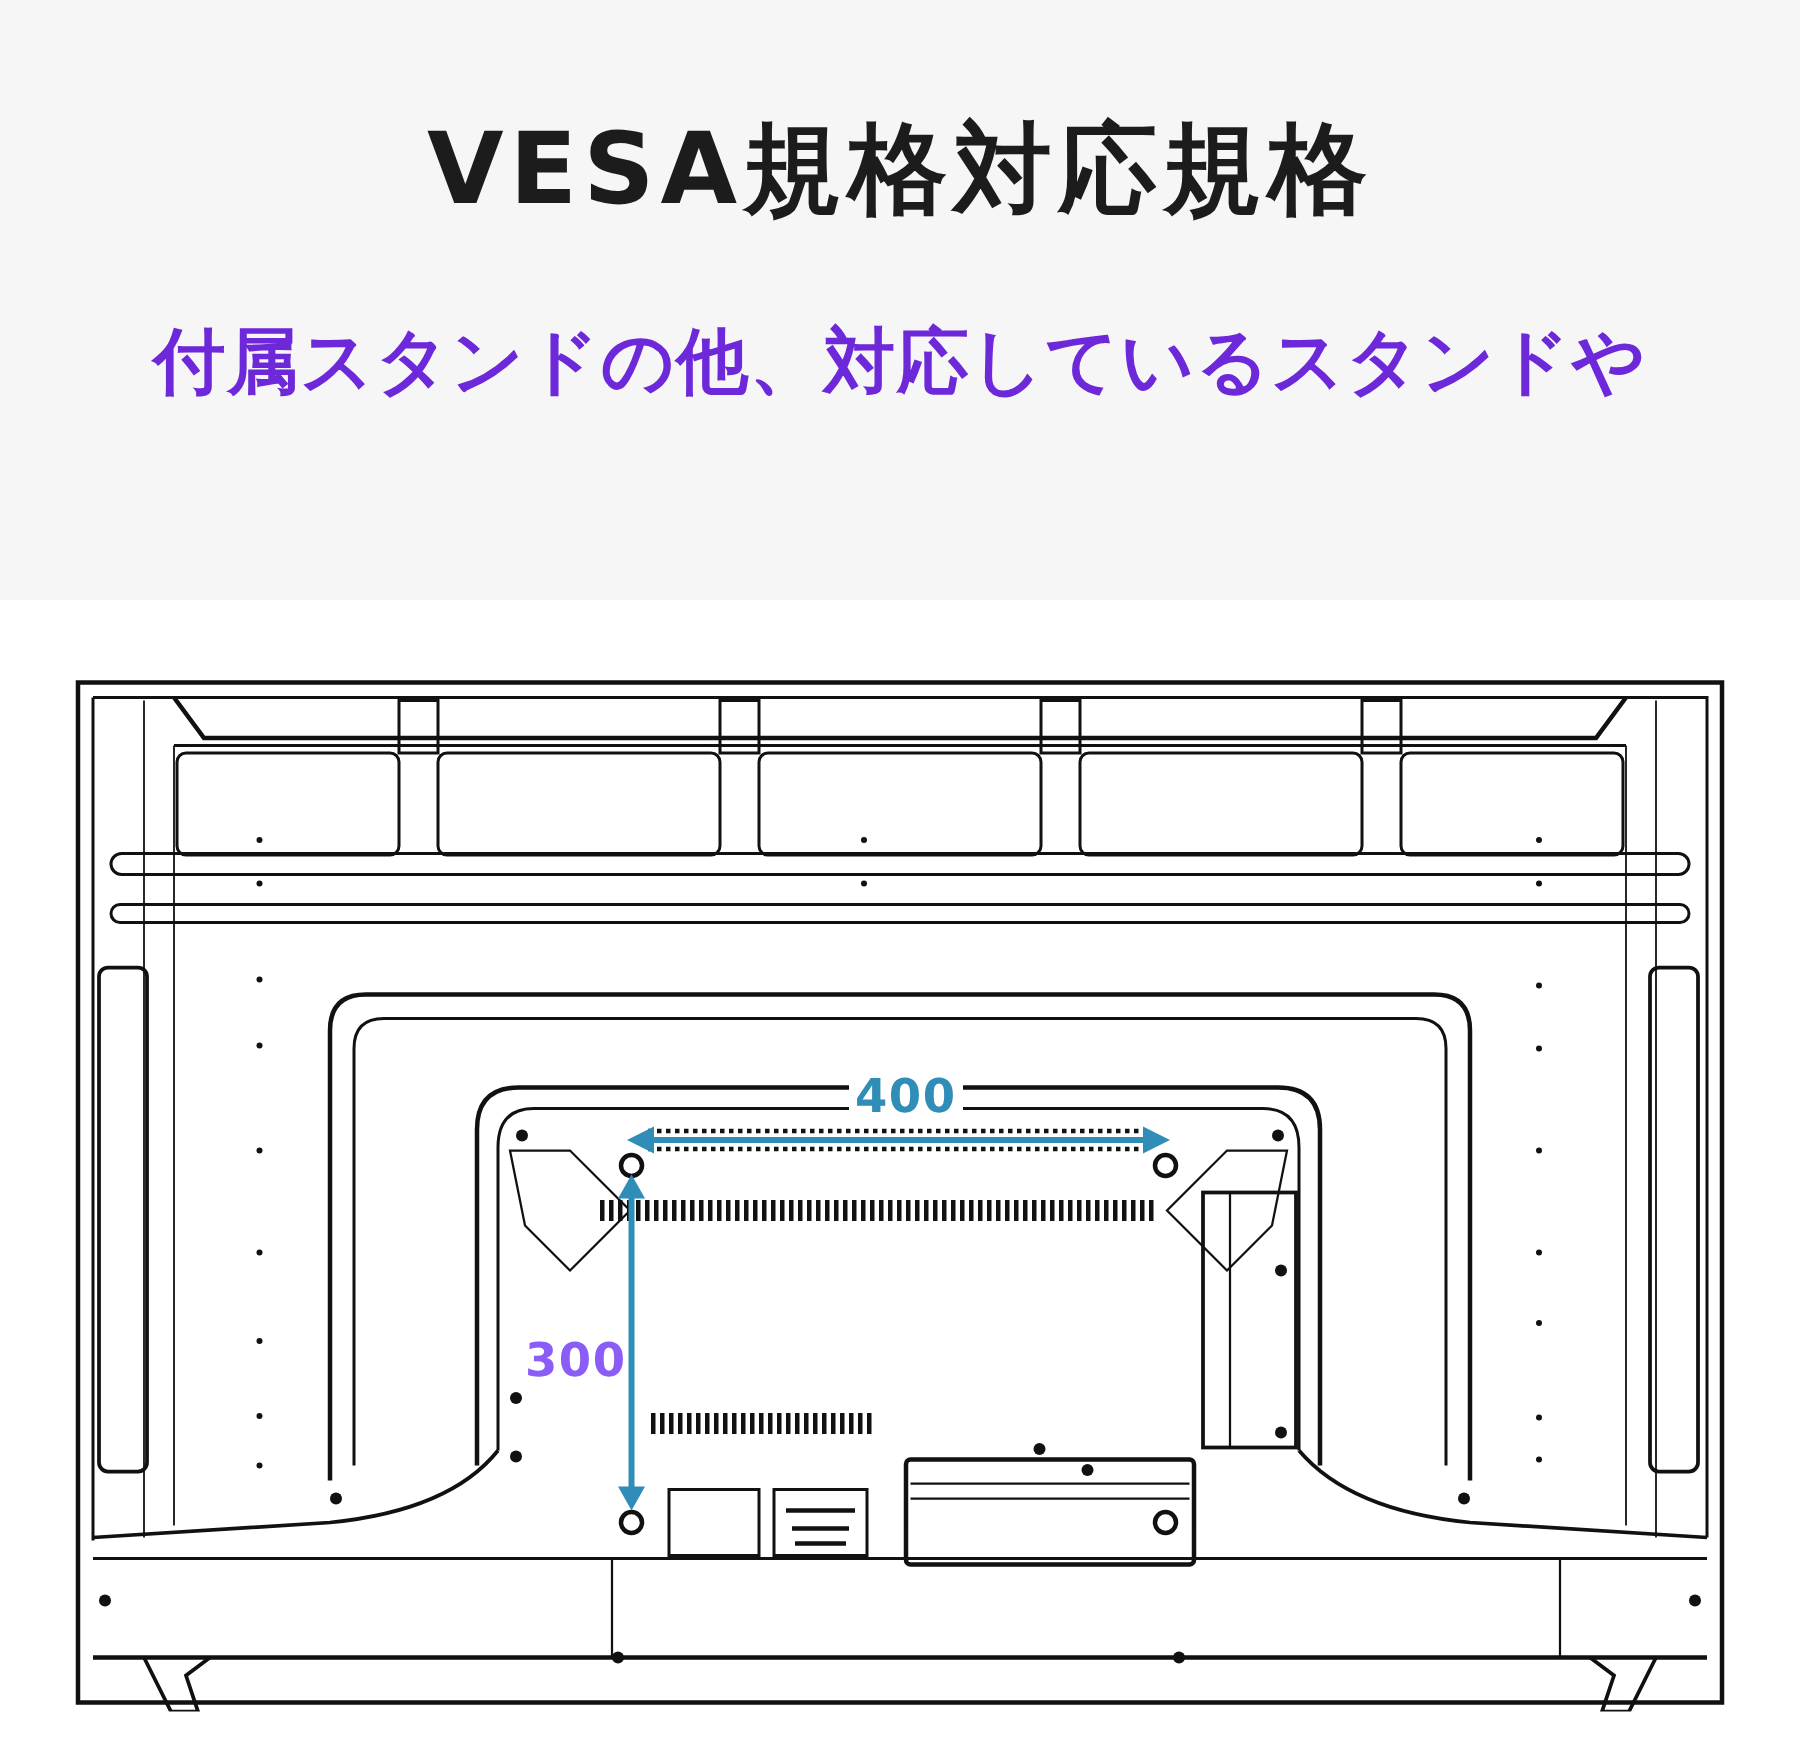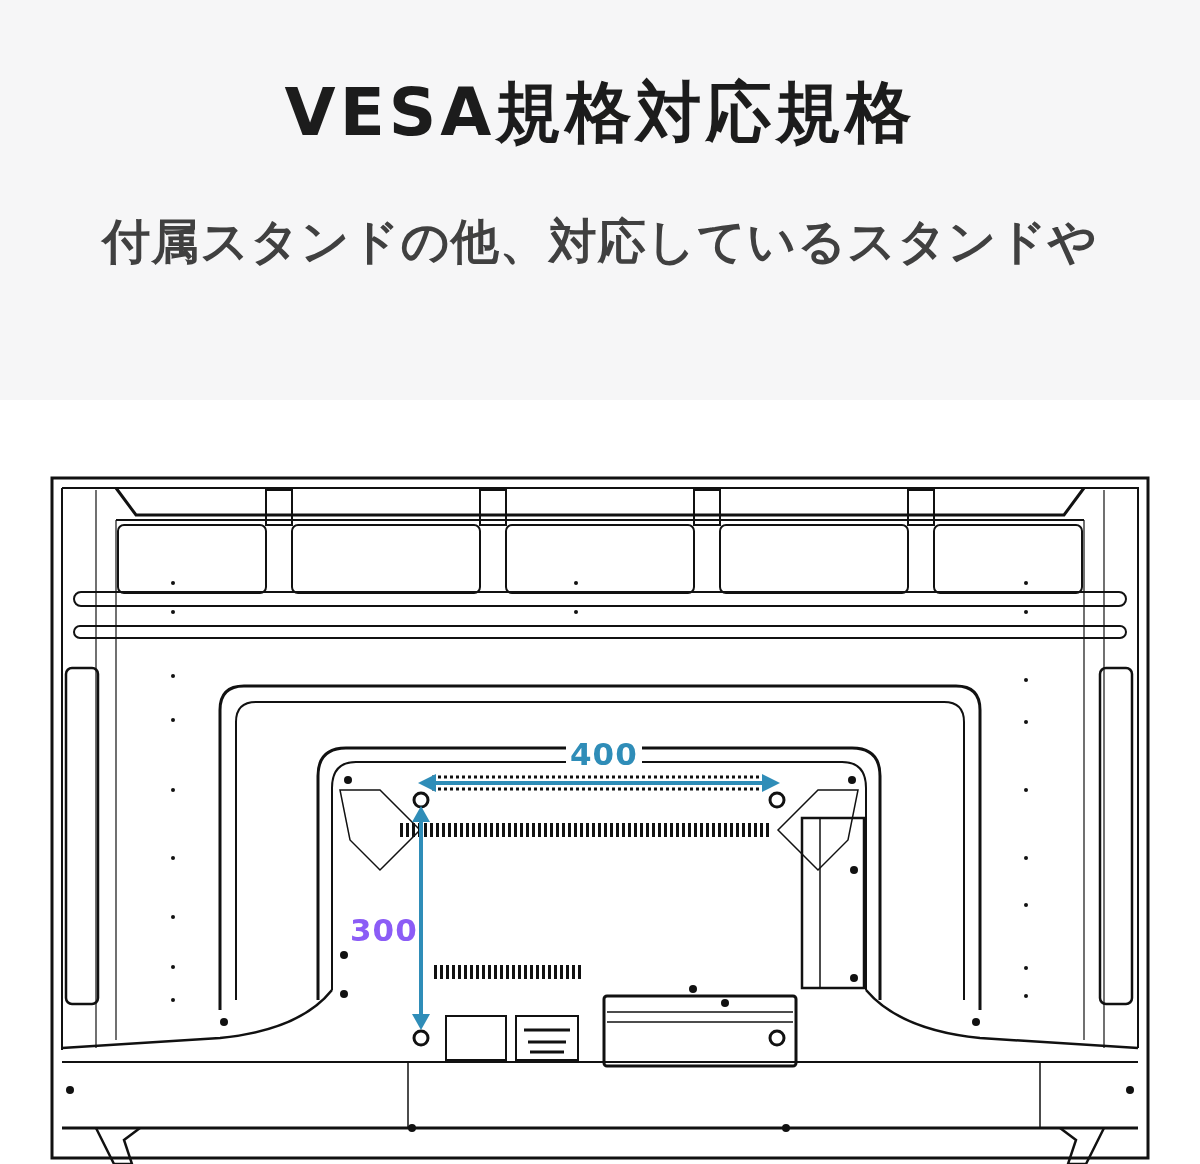--- a/index.html
+++ b/index.html
@@ -10,23 +10,23 @@
   .header {
     position: absolute; left: 0; top: 0; width: 1200px; height: 400px;
     background: #f6f6f7;
   }
   .title {
     position: absolute; left: 0; top: 68px; width: 1200px; text-align: center;
     font-size: 66px; font-weight: bold; color: #1c1c1c; letter-spacing: 4px;
   }
   .subtitle {
     position: absolute; left: 0; top: 200px; width: 1200px; text-align: center;
-    font-size: 48px; font-weight: bold; color: #404040; line-height: 82px; letter-spacing: 1px;
+    font-size: 48px; font-weight: bold; color: #6d28d9; line-height: 82px; letter-spacing: 1px;
   }
-  .diagram { position: absolute; left: 0; top: 400px; width: 1200px; height: 764px; }
+  .diagram { position: absolute; left: 0; top: 377px; width: 1200px; height: 764px; }
   .dim-label {
     position: absolute; font-size: 31px; font-weight: bold; letter-spacing: 1px;
   }
 </style>
 </head>
 <body>
 
 <div class="header">
   <div class="title">VESA規格対応規格</div>
   <div class="subtitle">

